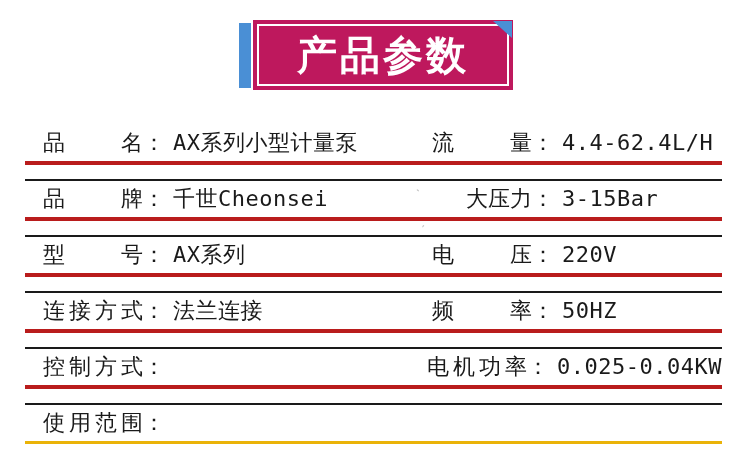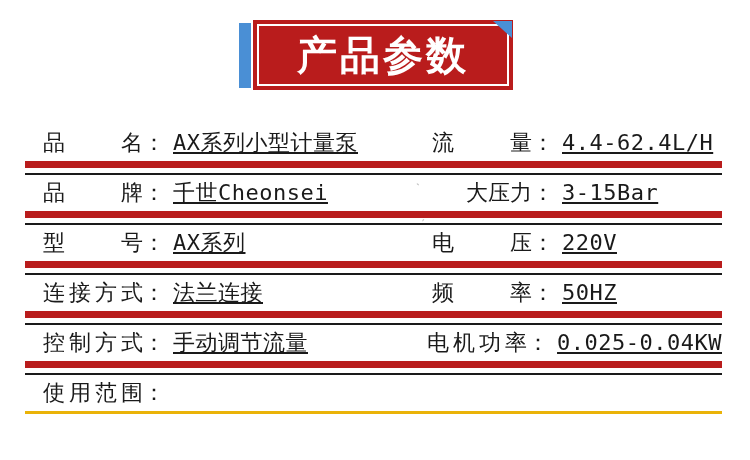--- a/index.html
+++ b/index.html
@@ -7,21 +7,21 @@
     width:750px;height:460px;background:#ffffff;position:relative;overflow:hidden;
     font-family:"Liberation Sans",sans-serif;color:#1a1a1a;
   }
   
   .hdr-accent-bar{
     position:absolute;left:239px;top:23px;width:12px;height:65px;
     background:#4a8fd5;
   }
   .hdr-box{
     position:absolute;left:253px;top:20px;width:260px;height:70px;
-    background:#b91c1c;box-sizing:border-box;
+    background:#be185d;box-sizing:border-box;
   }
   .hdr-inner{
     position:absolute;left:4px;top:4px;right:4px;bottom:4px;
     border:2px solid #ffffff;
     display:flex;align-items:center;justify-content:center;
   }
   .hdr-title{
     color:#ffffff;font-size:40px;font-weight:bold;letter-spacing:3px;
     line-height:1;white-space:nowrap;
   }
@@ -30,38 +30,38 @@
     background:#4a8fd5;
     clip-path:polygon(0 0,100% 0,100% 100%);
   }
   
   .spec-table{
     position:absolute;left:25px;top:125px;width:697px;
     font-size:22px;line-height:26px;
   }
   .spec-row{
     display:flex;align-items:flex-start;
-    border-top:2px solid #1a1a1a;border-bottom:7px solid #b91c1c;
-    padding:5px 0;margin-bottom:5px;box-sizing:border-box;
+    border-top:2px solid #1a1a1a;border-bottom:4px solid #b91c1c;
+    padding:5px 0;margin-bottom:14px;box-sizing:border-box;
   }
   .spec-row.first{border-top:none;}
   .spec-row.last{margin-bottom:0;border-bottom:3px solid #eab308;}
   .cell{display:flex;align-items:flex-start;box-sizing:border-box;}
   .cell-left{width:405px;padding-left:18px;}
   .cell-right{flex:1;position:relative;padding-left:2px;}
   .lbl{
     display:inline-block;width:100px;white-space:nowrap;
     text-align:justify;text-align-last:justify;flex:none;
   }
   .lbl.align-right{text-align:center;text-align-last:right;}
   .colon{flex:none;}
   .val{
     margin-left:8px;white-space:nowrap;
     font-family:"DejaVu Sans Mono","Liberation Mono",monospace;
-    font-size:22px;letter-spacing:0.5px;text-decoration:underline;
+    font-size:22px;letter-spacing:0.5px;
   }
   .usage-val{display:block;}
   .usage-line2{margin-left:18px;}
   .erased-marks{
     position:absolute;left:-12px;top:-6px;width:30px;
     color:#9a9a9a;font-size:13px;letter-spacing:6px;opacity:.75;
     transform:rotate(-8deg);pointer-events:none;
   }
 </style>
 </head>
@@ -127,21 +127,20 @@
       <span class="lbl">频率</span>
       <span class="colon">：</span>
       <span class="val">50HZ</span>
     </div>
   </div>
 
   <div class="spec-row">
     <div class="cell cell-left">
       <span class="lbl">控制方式</span>
       <span class="colon">：</span>
-      <span class="val">手动调节流量</span>
     </div>
     <div class="cell cell-right">
       <span class="lbl">电机功率</span>
       <span class="colon">：</span>
       <span class="val">0.025-0.04KW</span>
     </div>
   </div>
 
   <div class="spec-row last">
     <div class="cell" style="padding-left:18px;">

